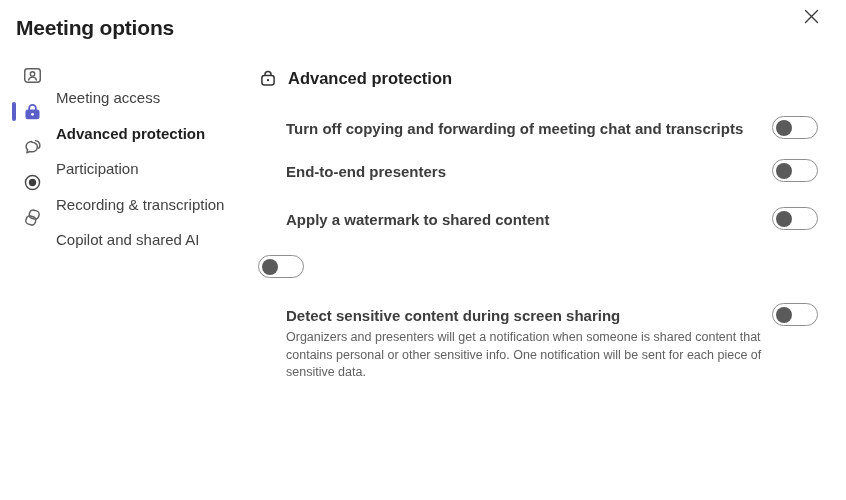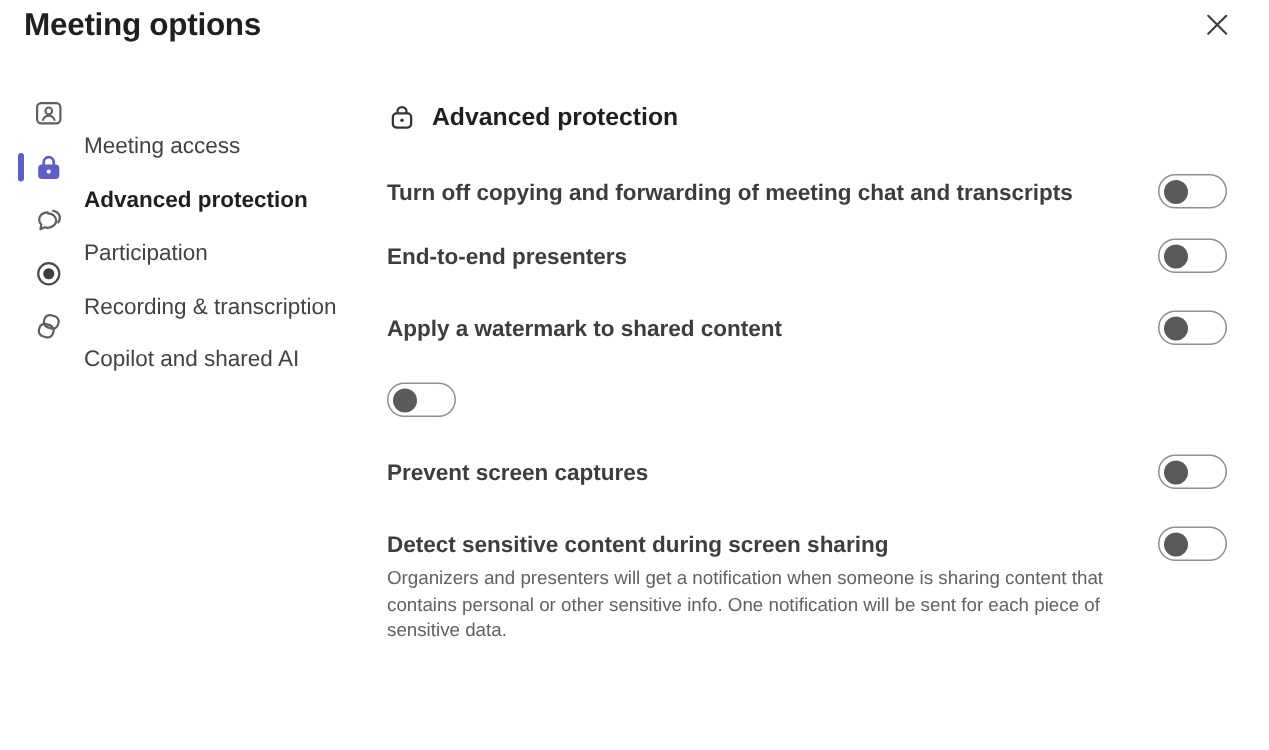--- a/index.html
+++ b/index.html
@@ -1,21 +1,21 @@
 <!DOCTYPE html>
 <html><head>
 <meta charset="utf-8">
 <style>
   * { margin: 0; padding: 0; box-sizing: border-box; }
   html, body { width: 846px; height: 500px; background: #ffffff; overflow: hidden; }
   body { font-family: "Liberation Sans", sans-serif; position: relative; color: #242424; }
 
   
   .win-title {
-    position: absolute; left: 16px; top: 5px;
+    position: absolute; left: 16px; top: 16px;
     font-size: 21px; font-weight: 700; color: #1f1f1f; letter-spacing: -0.2px;
   }
   .close-btn {
     position: absolute; left: 799px; top: 4px; width: 24px; height: 24px;
     display: flex; align-items: center; justify-content: center;
     background: transparent; border: none; cursor: pointer;
   }
 
   
   .sidebar { position: absolute; left: 12px; top: 58px; width: 238px; }
@@ -39,21 +39,21 @@
 
   
   .main { position: absolute; left: 258px; top: 68px; width: 560px; }
   .main-heading { display: flex; align-items: center; gap: 10px; margin-bottom: 31px; }
   .main-heading .heading-text { font-size: 16.5px; font-weight: 700; color: #1f1f1f; }
 
   .setting-row {
     display: flex; justify-content: space-between; align-items: flex-start;
     margin-bottom: 28px;
   }
-  .setting-row .text-col { width: 502px; }
+  .setting-row .text-col { width: 502px; margin-left: 28px; }
   .setting-title { font-size: 15px; font-weight: 600; color: #3d3d3d; line-height: 20px; }
   .setting-desc {
     margin-top: 3px; font-size: 12.5px; color: #616161; line-height: 17.5px;
   }
   .setting-desc:empty { display: none; }
   .setting-row.has-desc { margin-bottom: 23px; }
 
   
   .toggle {
     width: 46px; height: 23px; flex: 0 0 46px; margin-top: -3px;
@@ -180,33 +180,24 @@
       <div class="knob"></div>
     </div>
   </div>
 
   <div class="setting-row">
     <div class="toggle" role="switch" aria-checked="false">
       <div class="knob"></div>
     </div>
   </div>
 
-  <div class="setting-row">
-    <div class="text-col">
-      <div class="setting-title">Prevent screen captures</div>
-
-    </div>
-    <div class="toggle" role="switch" aria-checked="false">
-      <div class="knob"></div>
-    </div>
-  </div>
 
   <div class="setting-row has-desc">
     <div class="text-col">
       <div class="setting-title">Detect sensitive content during screen sharing</div>
-      <div class="setting-desc">Organizers and presenters will get a notification when someone is sharing content that contains personal or other sensitive info. One notification will be sent for each piece of sensitive data.</div>
+      <div class="setting-desc">Organizers and presenters will get a notification when someone is shared content that contains personal or other sensitive info. One notification will be sent for each piece of sensitive data.</div>
     </div>
     <div class="toggle" role="switch" aria-checked="false">
       <div class="knob"></div>
     </div>
   </div>
 </div>
 </main>
 
 </body></html>

